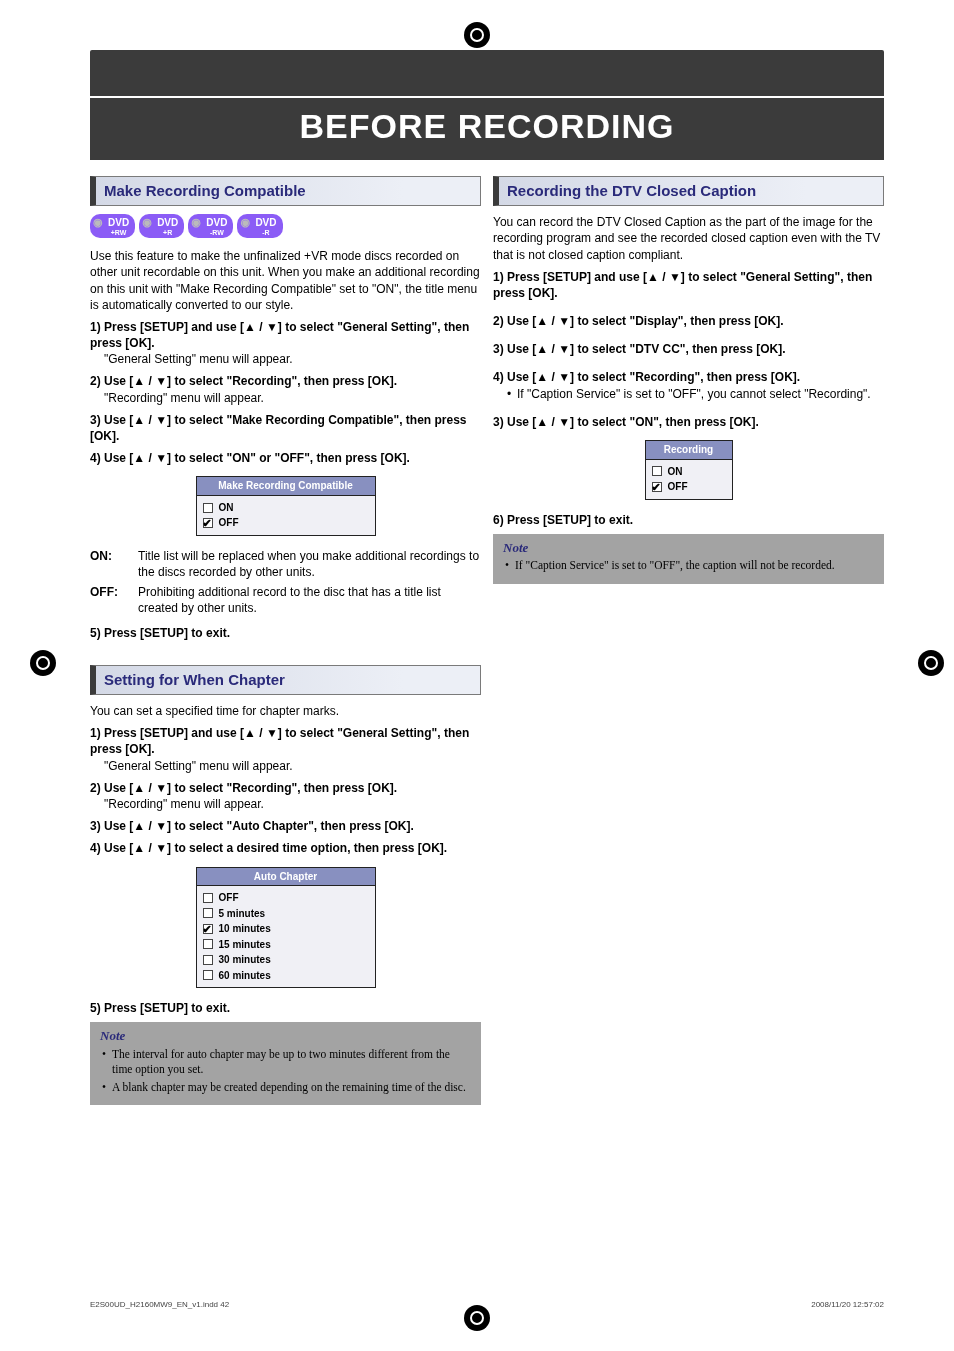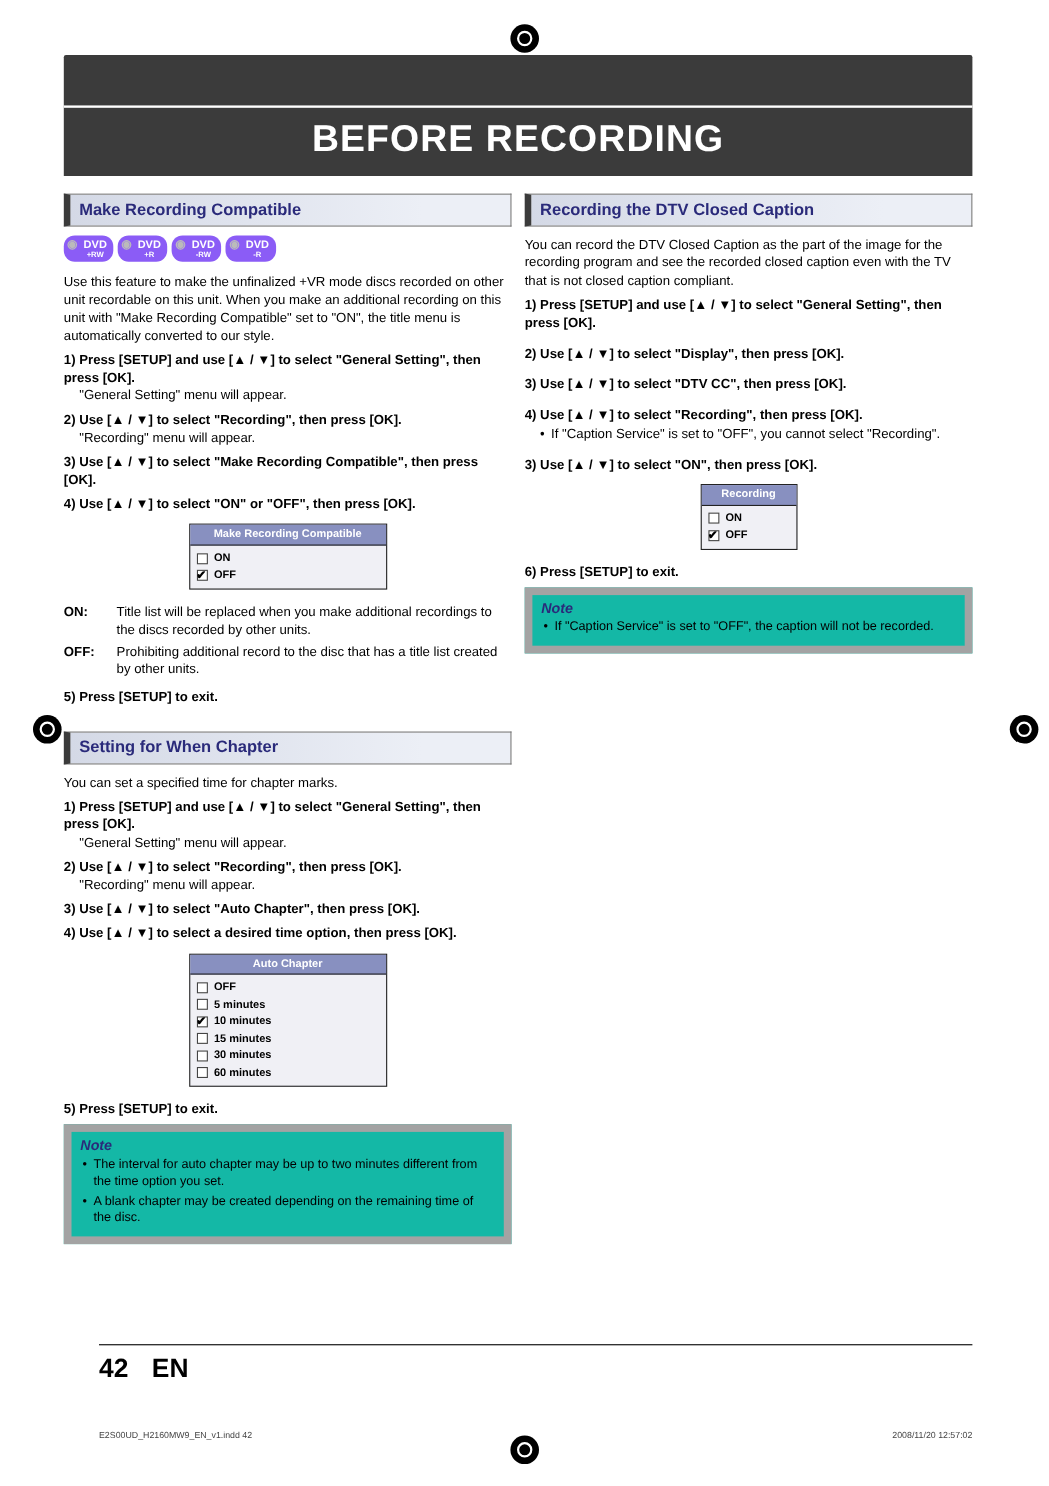--- a/index.html
+++ b/index.html
@@ -7,21 +7,21 @@
     font-family: Arial, Helvetica, sans-serif;
     background: #fff;
     color: #000;
     font-size: 12px;
     line-height: 1.35;
   }
   .page {
     width: 954px;
     height: 1351px;
     position: relative;
-    padding: 50px 70px 30px 58px;
+    padding: 50px 70px 30px 90px;
   }
   .crop-mark {
     position: absolute;
     width: 26px;
     height: 26px;
     background: #000;
     border-radius: 50%;
     display: flex;
     align-items: center;
     justify-content: center;
@@ -135,23 +135,24 @@
     color: #000;
   }
   .ui-narrow { width: 88px; }
 
   .def-list { margin: 6px 0 8px 0; }
   .def-row { display: flex; gap: 10px; margin-bottom: 4px; }
   .def-term { font-weight: bold; width: 38px; flex-shrink: 0; }
   .def-desc { flex: 1; }
 
   .note-box {
-    border: 7px solid #a3a3a3;
-    background: #14b8a6;
+    border: 2px solid #a3a3a3;
+    background: #a3a3a3;
     margin: 6px 0 14px 0;
+    font-family: Liberation Serif, serif;
   }
   .note-title {
     font-style: italic;
     font-weight: bold;
     color: #2a2a7a;
     padding: 3px 8px 0 8px;
     font-size: 13px;
   }
   .note-body {
     padding: 2px 10px 6px 10px;
@@ -345,22 +346,18 @@
 
       <div class="note-box">
         <div class="note-title">Note</div>
         <ul class="note-body">
           <li>If "Caption Service" is set to "OFF", the caption will not be recorded.</li>
         </ul>
       </div>
     </div>
   </div>
 
-  <div class="page-footer">
-    <span class="page-num">42</span>
-    <span class="page-lang">EN</span>
-  </div>
 
   <div class="print-info">
     <span>E2S00UD_H2160MW9_EN_v1.indd   42</span>
     <span>2008/11/20   12:57:02</span>
   </div>
 </div>
 
 </body></html>

